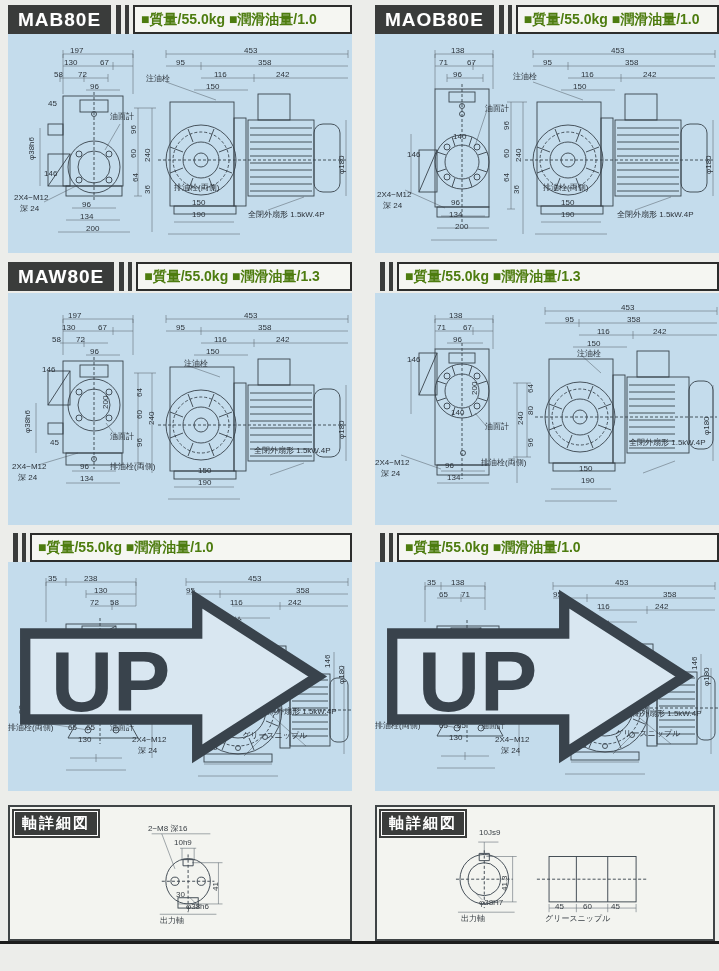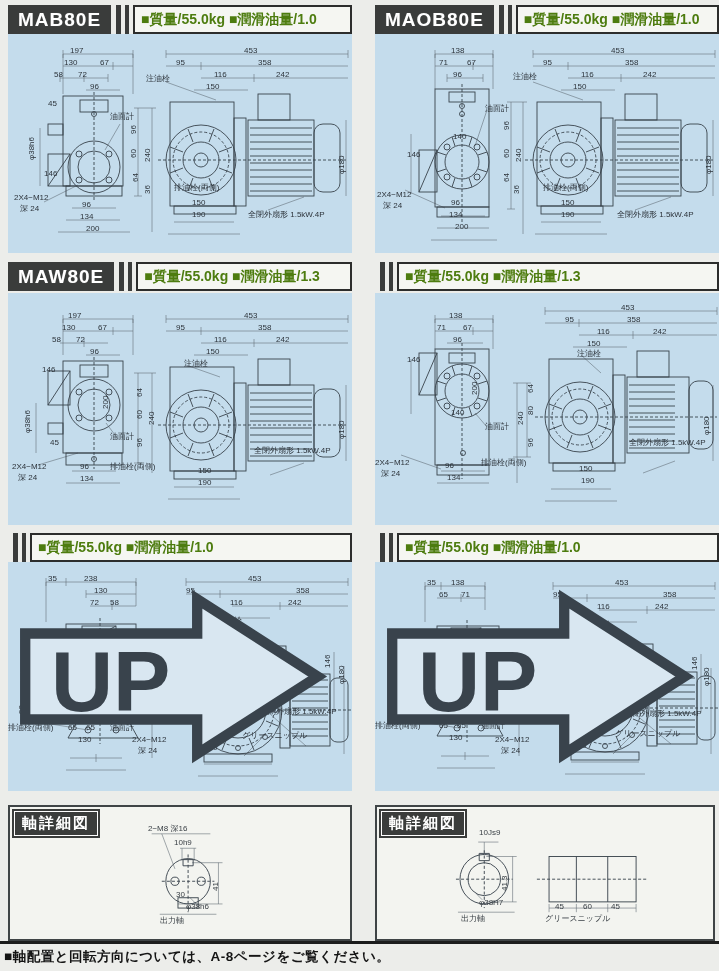--- a/index.html
+++ b/index.html
@@ -620,15 +620,14 @@
         <span class="dim-label" style="left: 102px; top: 92px;">φ38H7</span>
         <span class="dim-label" style="left: 84px; top: 108px;">出力軸</span>
         <span class="dim-label" style="left: 178px; top: 96px;">45</span>
         <span class="dim-label" style="left: 206px; top: 96px;">60</span>
         <span class="dim-label" style="left: 234px; top: 96px;">45</span>
         <span class="dim-label" style="left: 168px; top: 108px;">グリースニップル</span>
       </div>
   </section>
 
   <div class="footer-rule"></div>
-  <div class="footer">■軸配置と回転方向については、A-8ページをご覧ください。</div>
 
 </div>
 
 </body></html>

